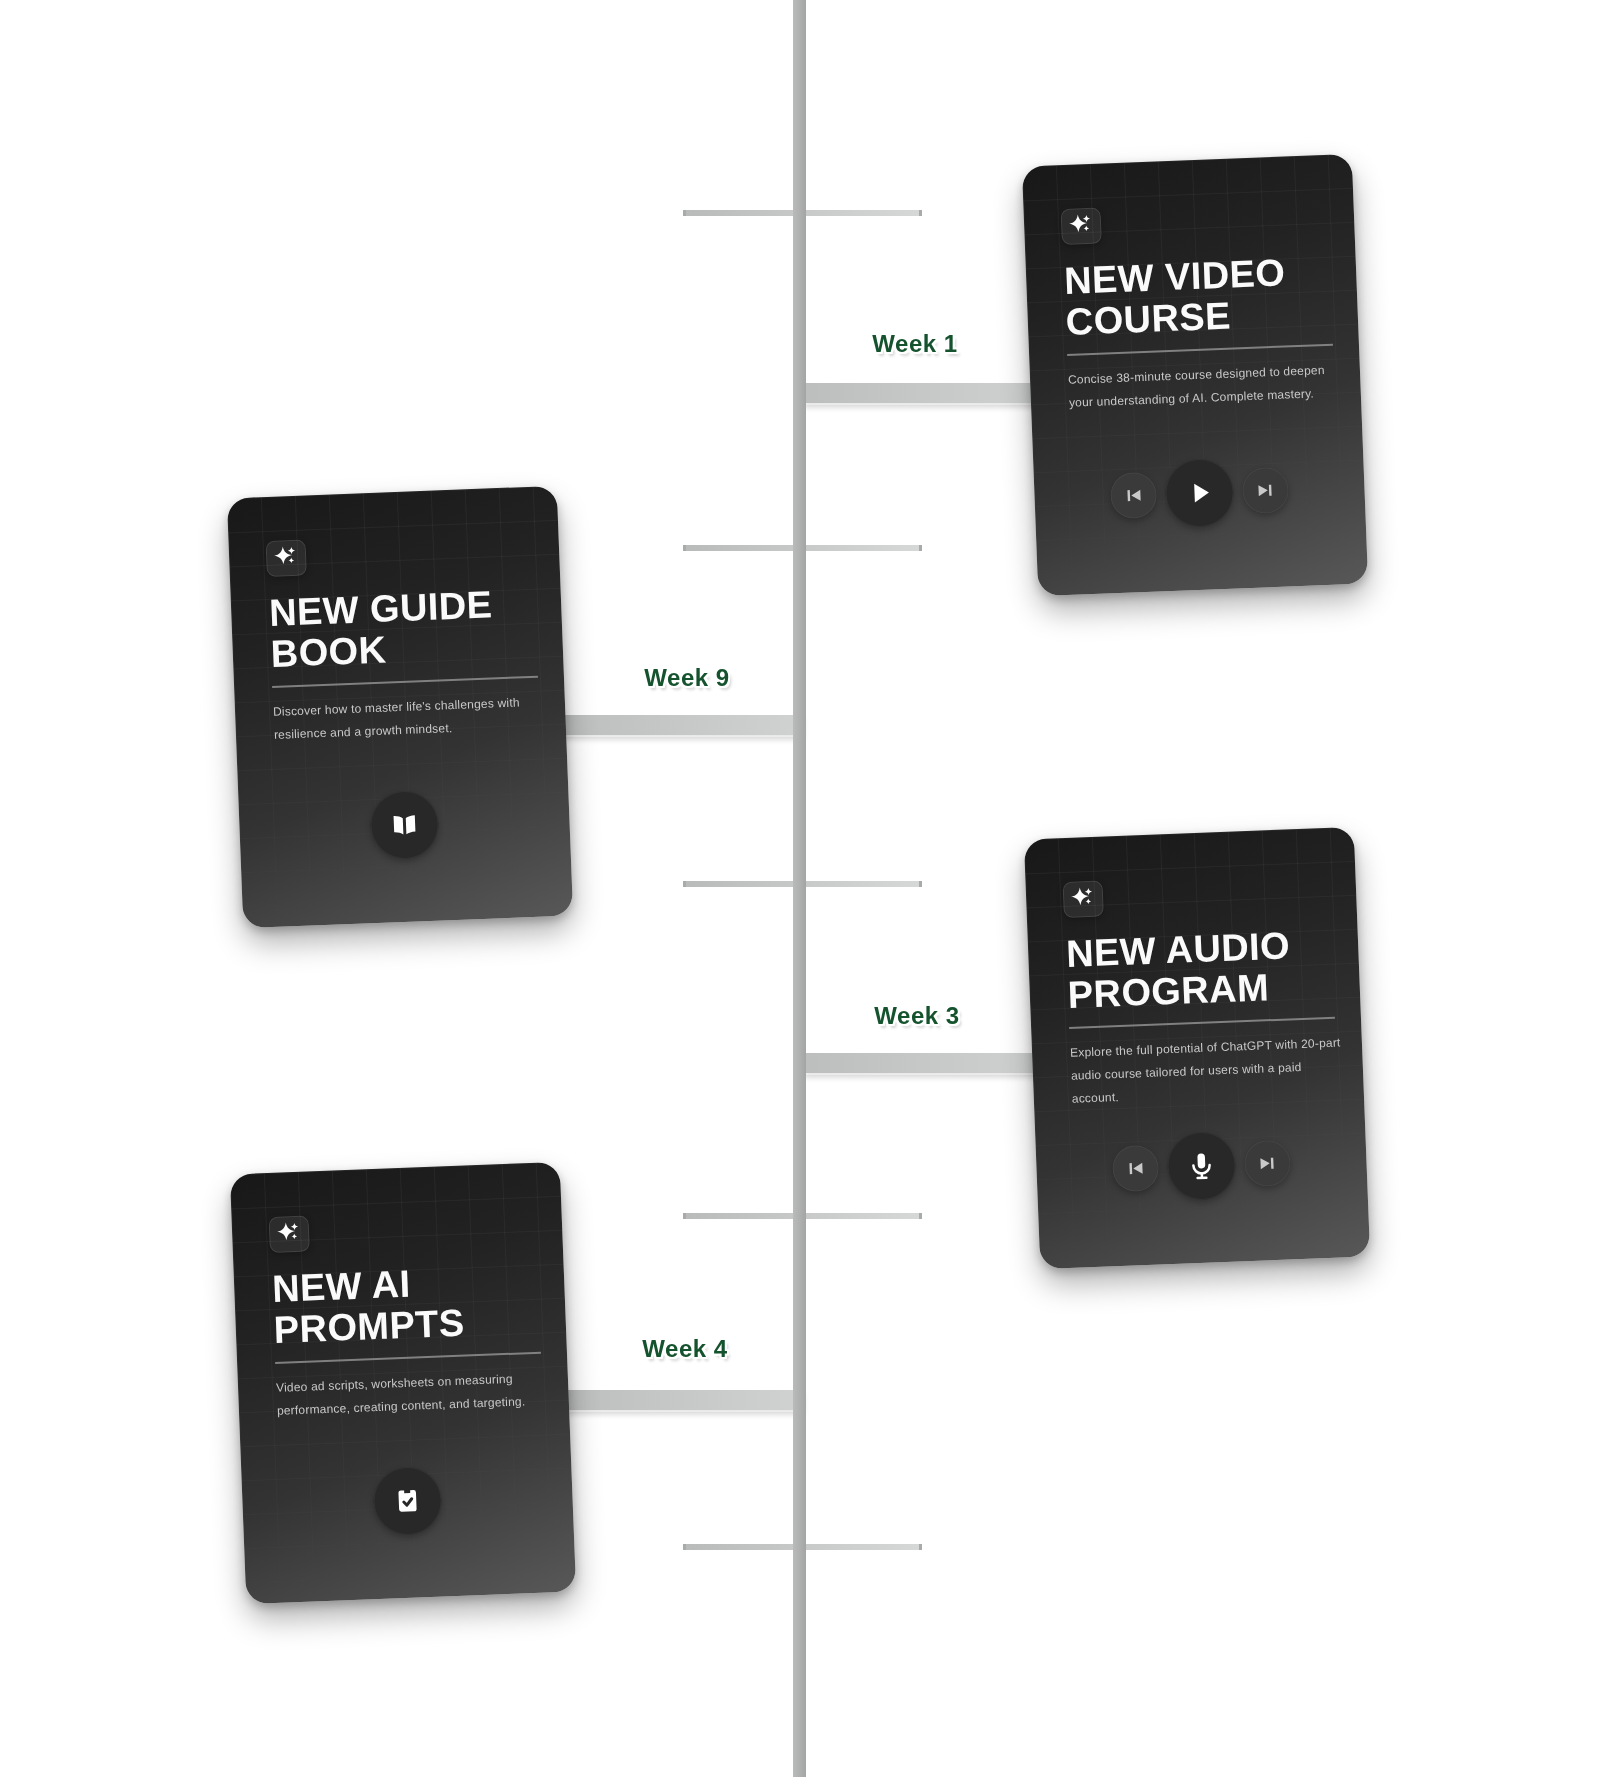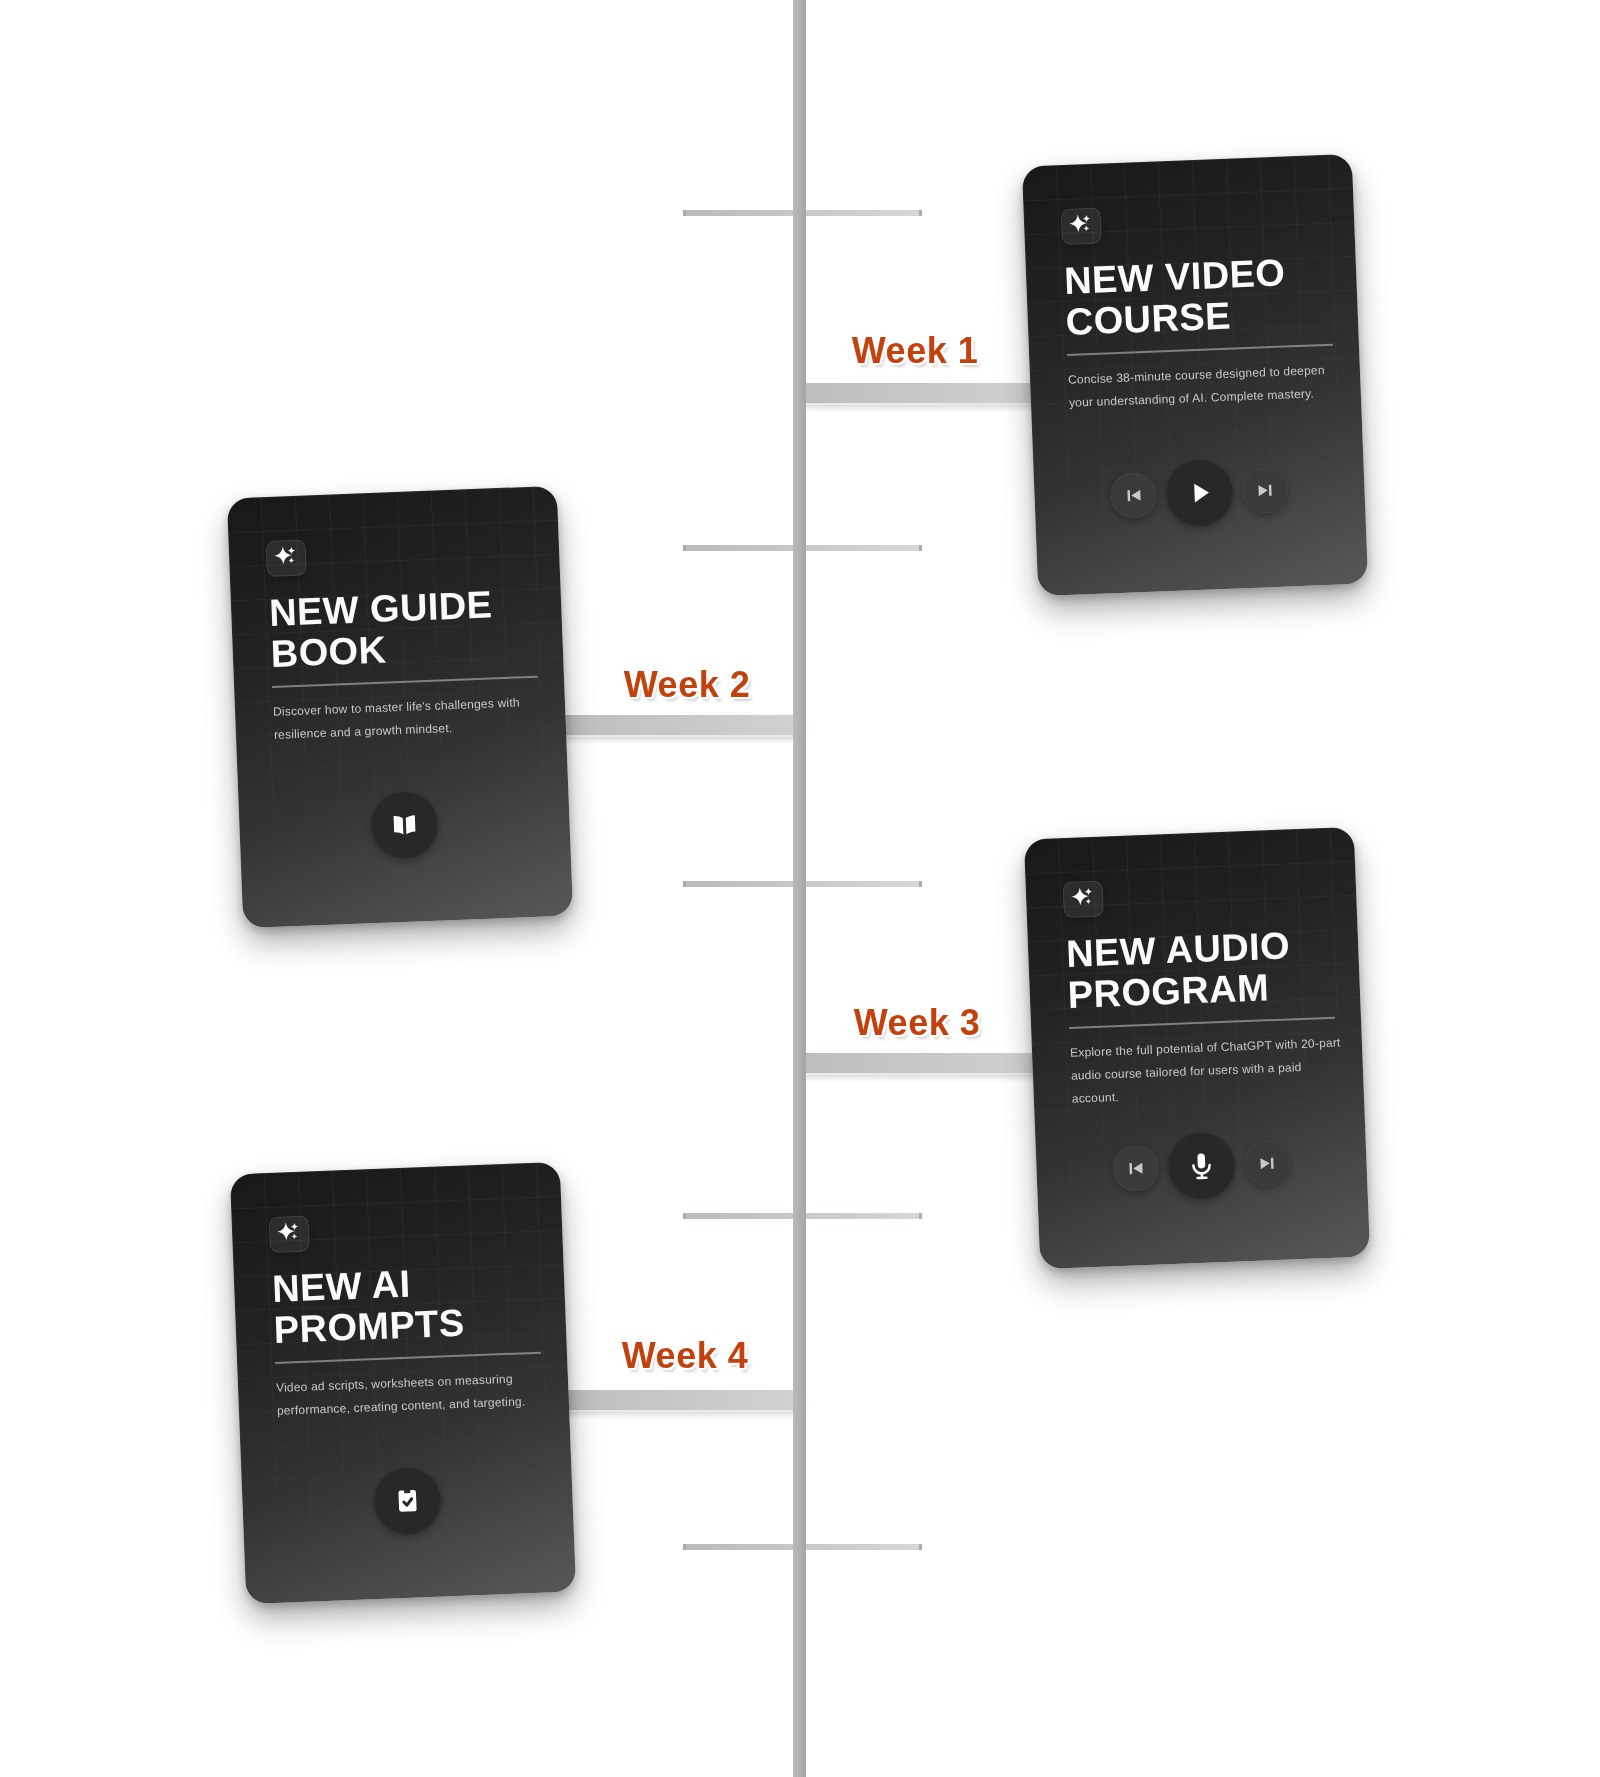--- a/index.html
+++ b/index.html
@@ -31,21 +31,21 @@
     box-shadow:0 -3px 0 rgba(255,255,255,.95),0 2px 0 rgba(255,255,255,.45),3px 4px 6px rgba(0,0,0,.18);
     z-index:1;
   }
   .connector.c1{left:800px;top:383px}
   .connector.c2{left:555px;top:715px}
   .connector.c3{left:800px;top:1053px}
   .connector.c4{left:555px;top:1390px}
 
   .week-label{
     position:absolute;width:220px;text-align:center;
-    font-size:36px;font-weight:700;letter-spacing:.5px;color:#c2410c;
+    font-size:24px;font-weight:700;letter-spacing:.5px;color:#14532d;
     text-shadow:
       -2px 0 0 #fff,2px 0 0 #fff,0 -2px 0 #fff,0 2px 0 #fff,
       -2px -2px 0 #fff,2px -2px 0 #fff,-2px 2px 0 #fff,2px 2px 0 #fff,
       3px 4px 3px rgba(0,0,0,.18);
     z-index:2;
   }
   .week-label.w1{left:805px;top:330px}
   .week-label.w2{left:577px;top:664px}
   .week-label.w3{left:807px;top:1002px}
   .week-label.w4{left:575px;top:1335px}
@@ -117,21 +117,21 @@
   <div class="tick t3"></div>
   <div class="tick t4"></div>
   <div class="tick t5"></div>
 
   <div class="connector c1"></div>
   <div class="connector c2"></div>
   <div class="connector c3"></div>
   <div class="connector c4"></div>
 
   <div class="week-label w1">Week 1</div>
-  <div class="week-label w2">Week 2</div>
+  <div class="week-label w2">Week 9</div>
   <div class="week-label w3">Week 3</div>
   <div class="week-label w4">Week 4</div>
 
   <div class="card video">
     <div class="badge">
       <span>
         <svg width="24" height="24" viewBox="0 0 24 24">
           <path fill="#fff" d="M9 2C10 7.5 12.5 10 18 11 12.5 12 10 14.5 9 20 8 14.5 5.5 12 0 11 5.5 10 8 7.5 9 2Z"></path>
           <path fill="#fff" d="M17.5 3c.4 2.1 1.5 3.2 3.6 3.6-2.1.4-3.2 1.5-3.6 3.6-.4-2.1-1.5-3.2-3.6-3.6 2.1-.4 3.2-1.5 3.6-3.6Z"></path>
           <path fill="#fff" d="M17 13.4c.3 1.7 1.2 2.6 2.9 2.9-1.7.3-2.6 1.2-2.9 2.9-.3-1.7-1.2-2.6-2.9-2.9 1.7-.3 2.6-1.2 2.9-2.9Z"></path>

